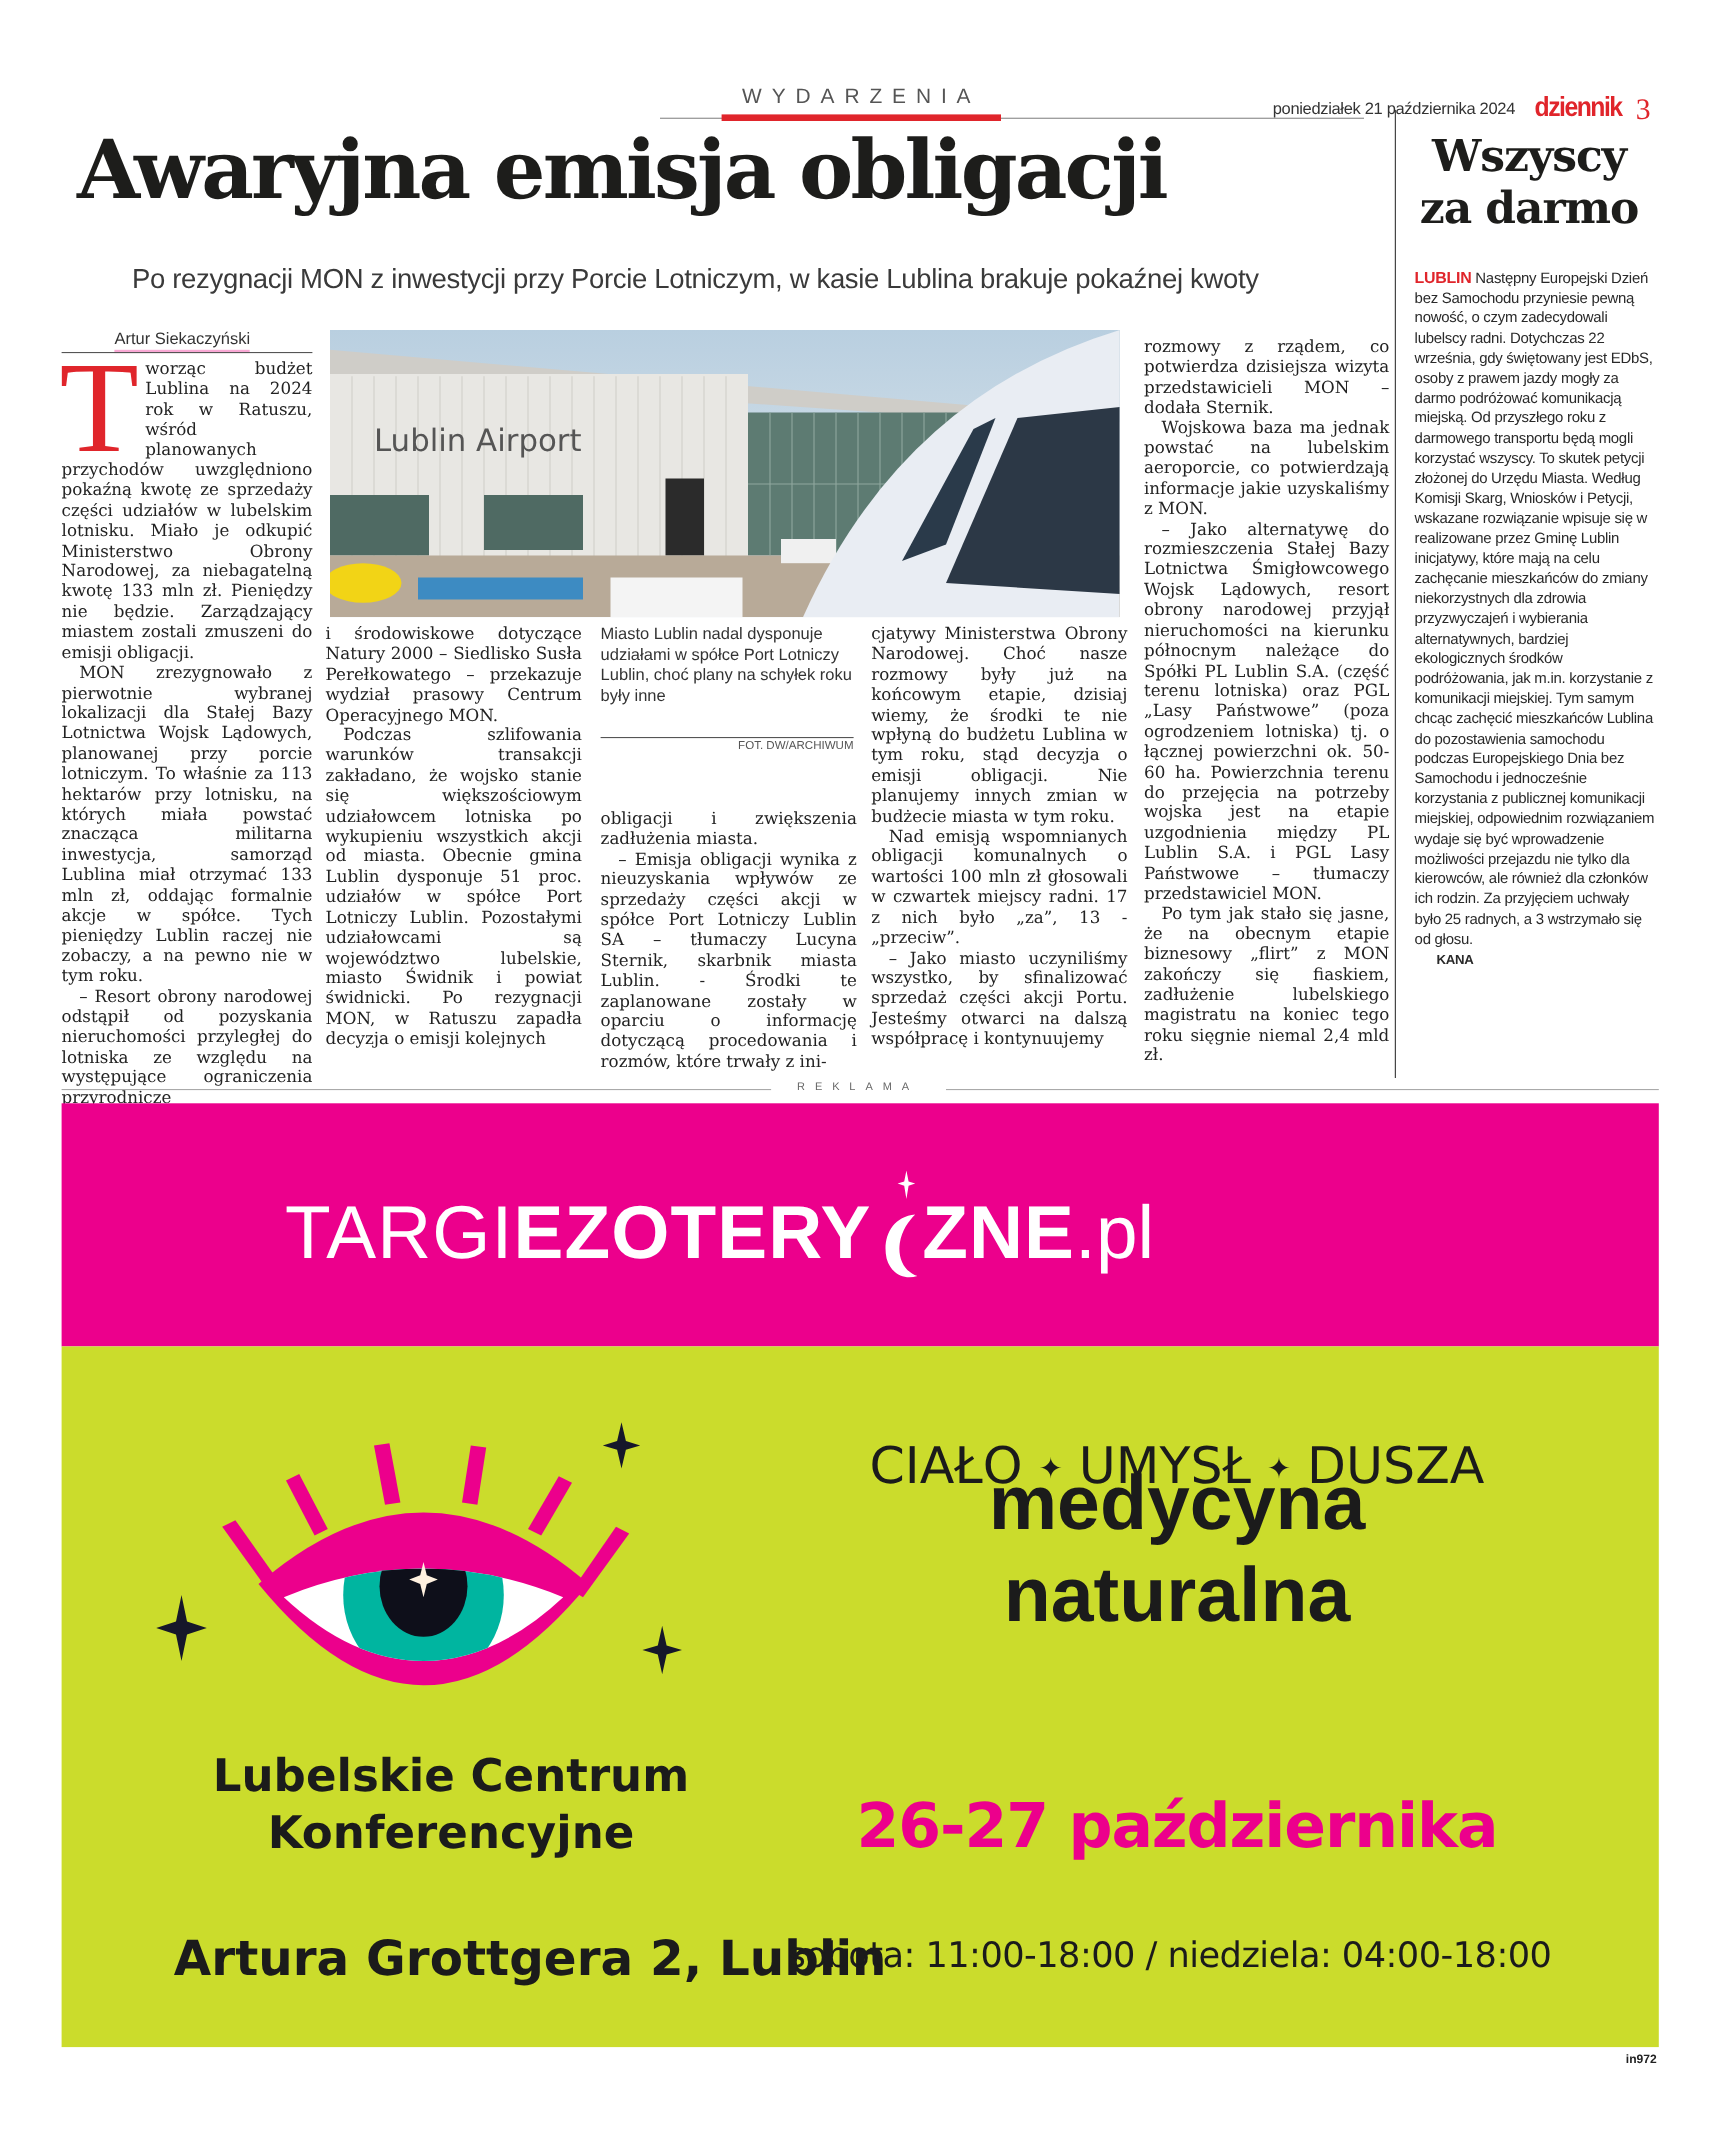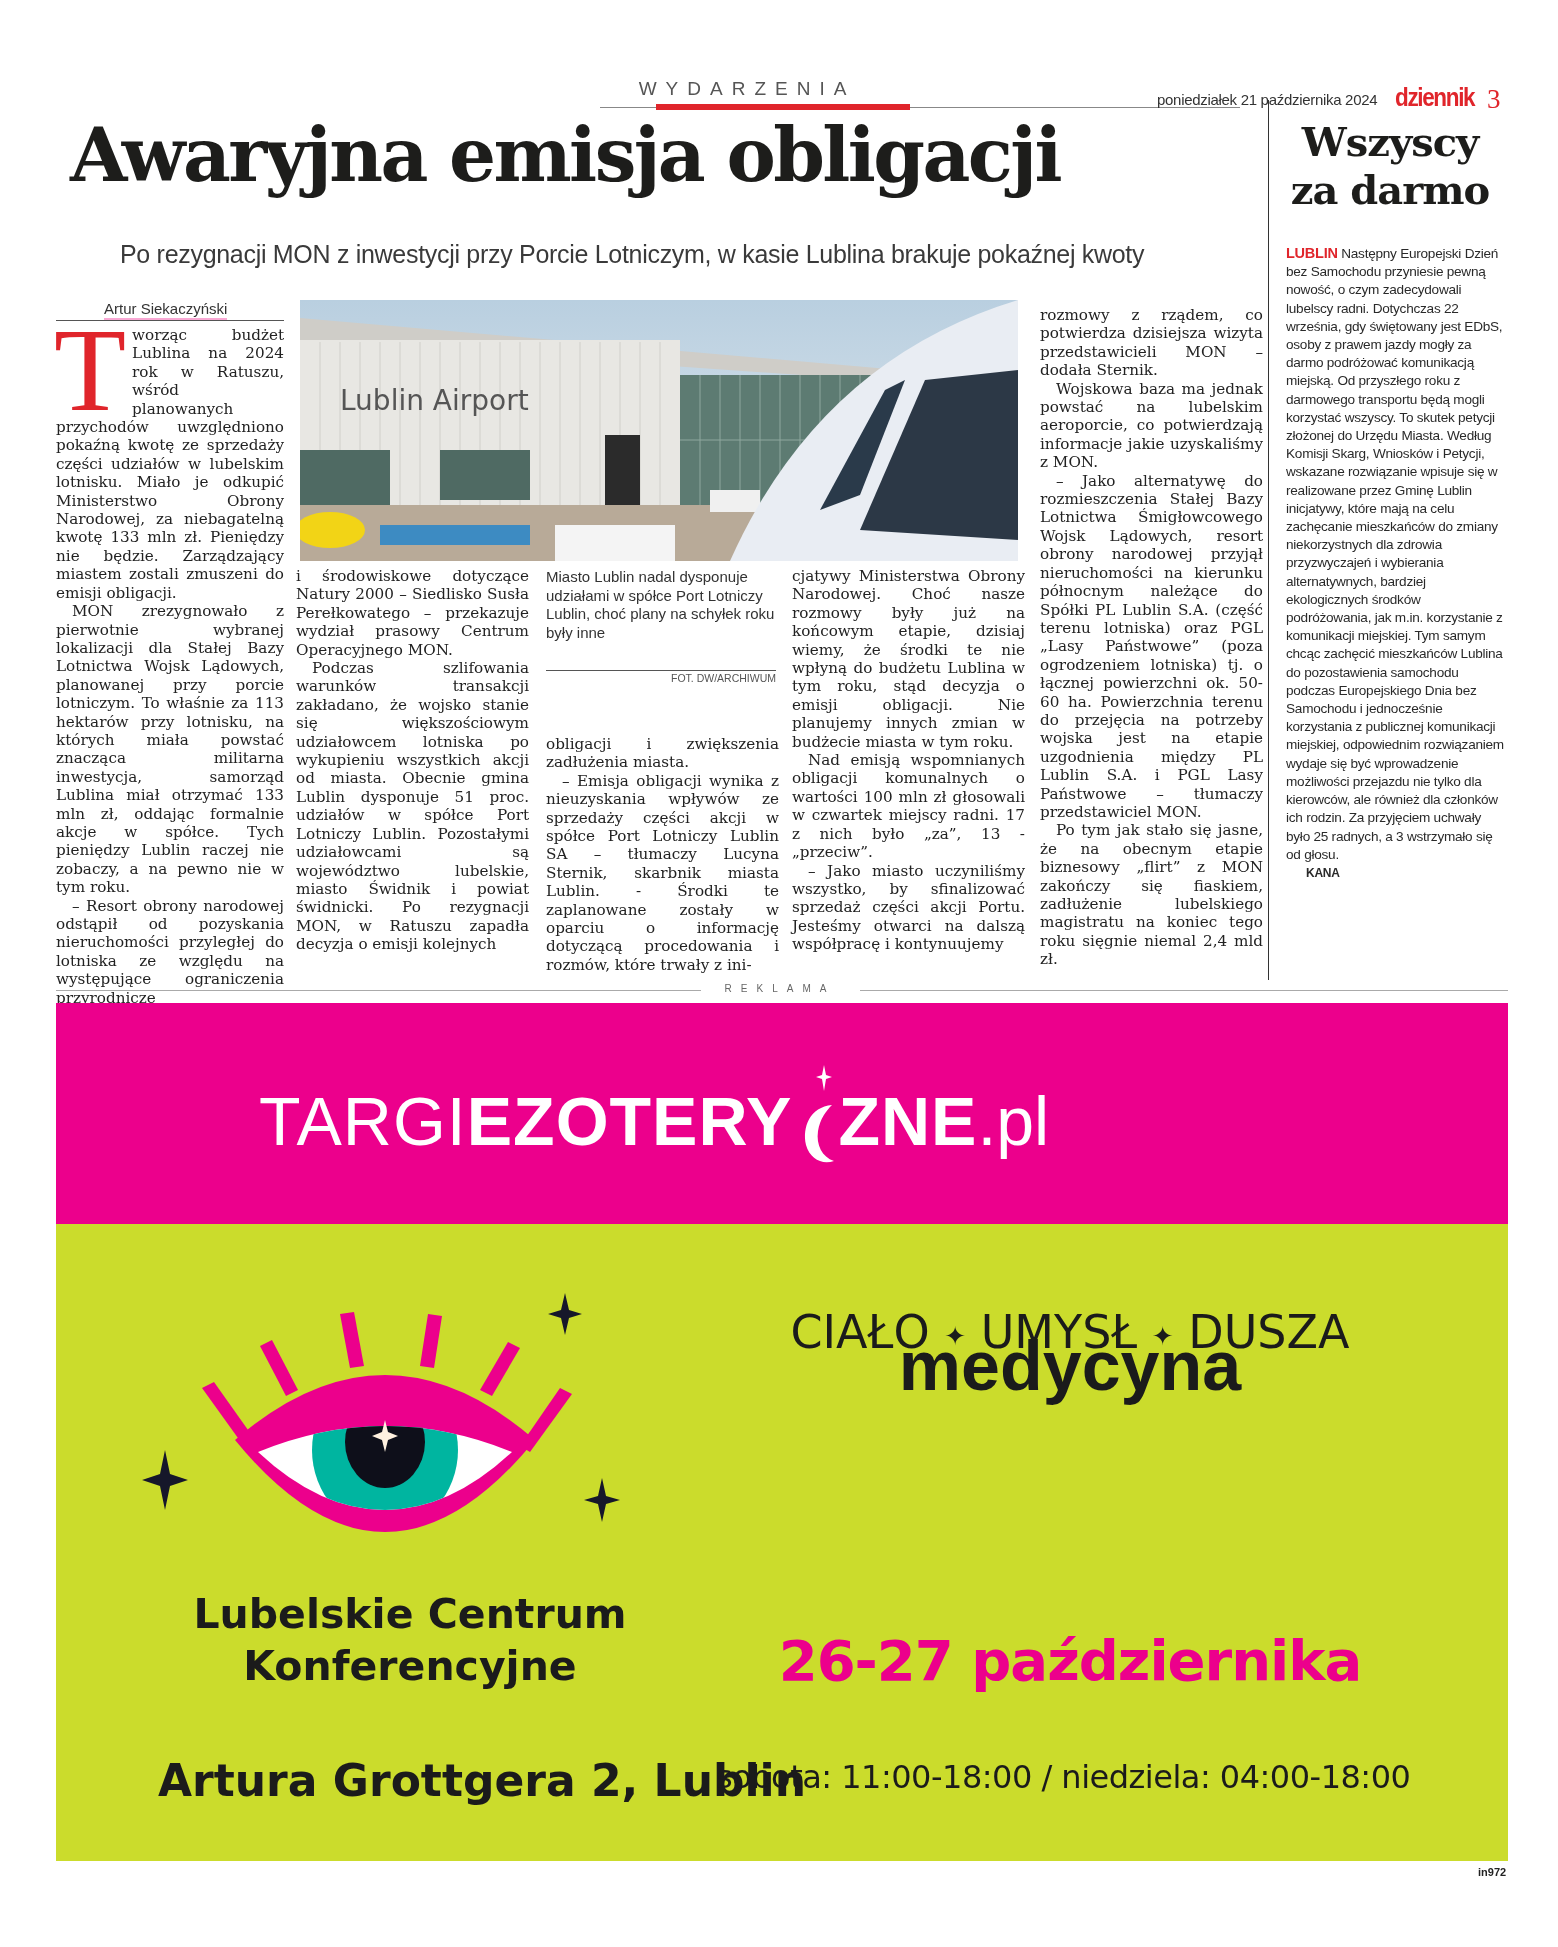--- a/index.html
+++ b/index.html
@@ -1,19 +1,19 @@
 <!DOCTYPE html>
 <html><head>
 <meta charset="utf-8">
 <style>
   html,body{margin:0;padding:0;background:#fff;}
   body{width:1558px;height:1947px;position:relative;overflow:hidden;font-family:"DejaVu Serif",serif;color:#1d1d1b;}
   .abs{position:absolute;}
   
-  .section-label{left:620px;top:78px;width:254px;text-align:center;font-family:"Liberation Sans",sans-serif;font-size:19px;letter-spacing:9px;color:#555;}
+  .section-label{left:656px;top:78px;width:254px;text-align:center;font-family:"Liberation Sans",sans-serif;font-size:19px;letter-spacing:9px;color:#555;}
   .section-red{left:656px;top:104px;width:254px;height:6px;background:#e0252b;}
   .header-rule{left:600px;top:107px;width:640px;height:1px;background:#888;}
   .date{left:1157px;top:91px;font-family:"Liberation Sans",sans-serif;font-size:15px;color:#333;letter-spacing:-0.3px;}
   .logo{left:1395px;top:83px;font-family:"Liberation Sans",sans-serif;font-weight:bold;font-size:25px;color:#e0252b;letter-spacing:-1.5px;transform:scaleX(0.9);transform-origin:left;}
   .pagenum{left:1487px;top:84px;font-family:"Liberation Serif",serif;font-size:27px;color:#e0252b;}
   .headline{left:70px;top:112px;font-family:"DejaVu Serif",serif;font-weight:bold;font-size:74px;letter-spacing:-2.6px;color:#1d1d1b;white-space:nowrap;}
   .subhead{left:120px;top:240px;font-family:"Liberation Sans",sans-serif;font-size:25px;color:#3a3a3a;white-space:nowrap;letter-spacing:-0.3px;}
   .vrule{left:1268px;top:100px;width:1px;height:880px;background:#333;}
   .side-head{left:1280px;top:118px;width:220px;text-align:center;font-family:"DejaVu Serif",serif;font-weight:bold;font-size:40px;line-height:48px;letter-spacing:-1px;color:#1d1d1b;}
   
@@ -216,20 +216,21 @@
 
 <div class="abs ad-tag">
   <span>CIAŁO</span>
   <span class="sep">✦</span>
   <span>UMYSŁ</span>
   <span class="sep">✦</span>
   <span>DUSZA</span>
 </div>
 <div class="abs ad-big">
   <div>medycyna</div>
+  <div>naturalna</div>
 </div>
 <div class="abs ad-date">26-27 października</div>
 <div class="abs ad-venue">
   <div>Lubelskie Centrum</div>
   <div>Konferencyjne</div>
 </div>
 <div class="abs ad-addr">Artura Grottgera 2, Lublin</div>
 <div class="abs ad-hours">sobota: 11:00-18:00 / niedziela: 04:00-18:00</div>
 <div class="abs adcode">in972</div>
 

